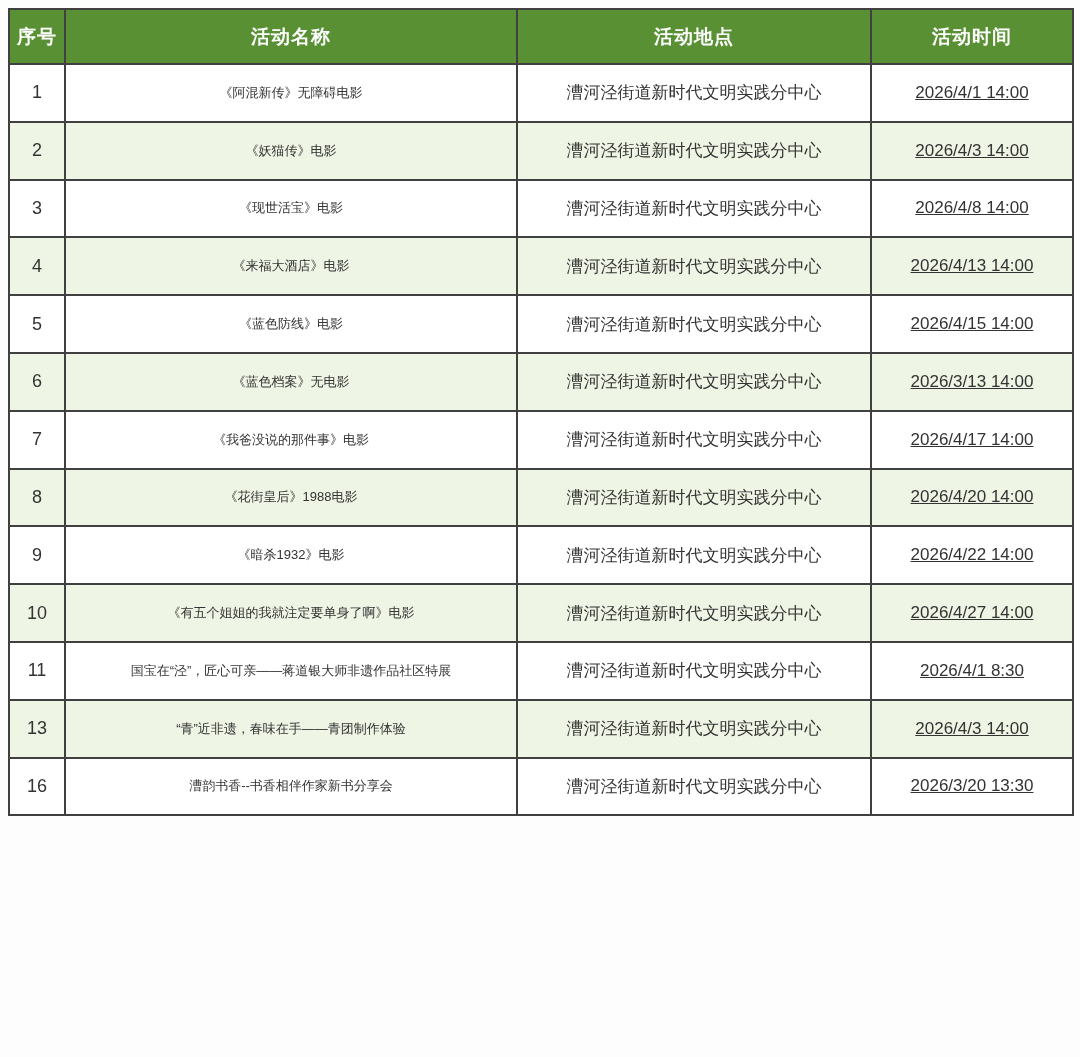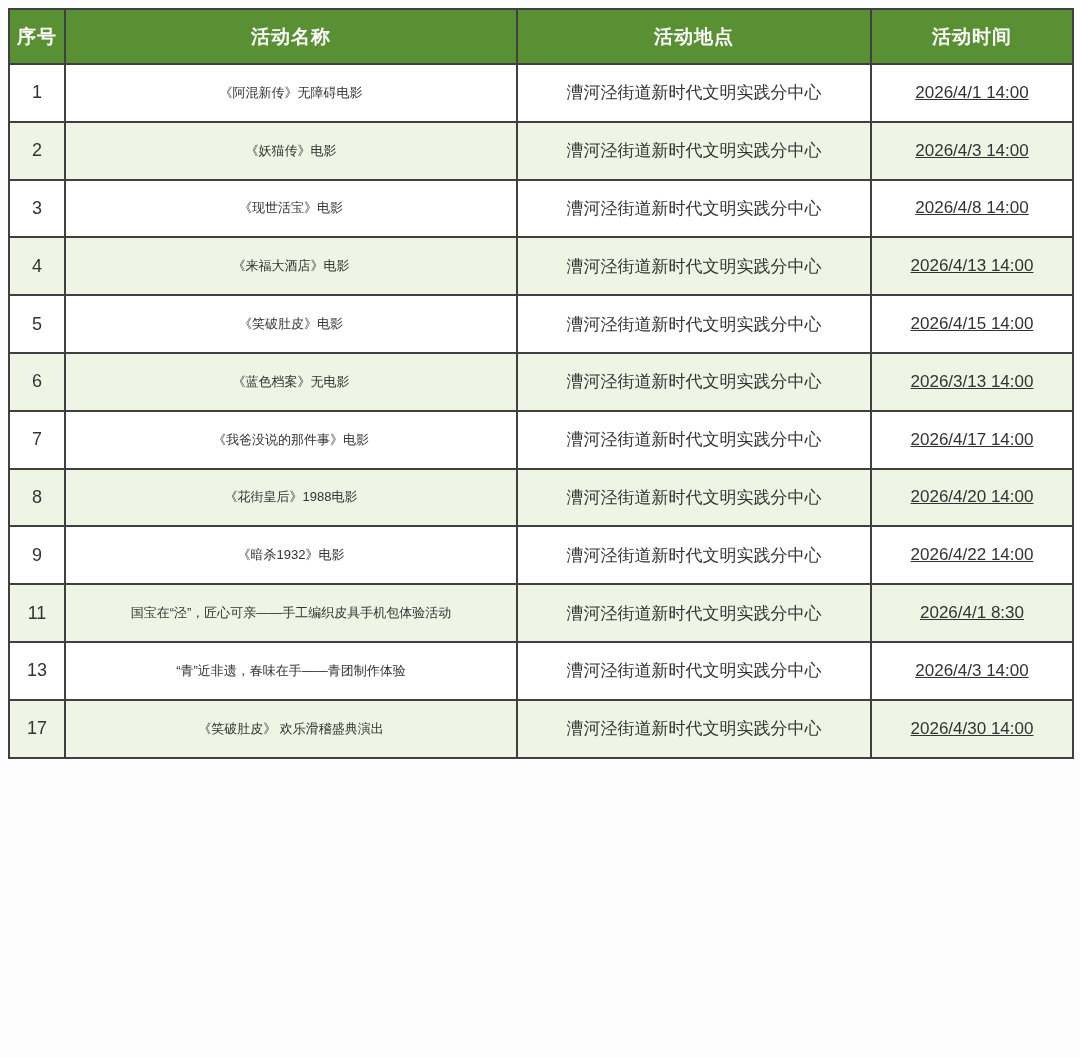--- a/index.html
+++ b/index.html
@@ -99,21 +99,21 @@
 
   <tr>
     <td class="num-cell">4</td>
     <td class="name-cell">《来福大酒店》电影</td>
     <td class="loc-cell">漕河泾街道新时代文明实践分中心</td>
     <td class="time-cell">2026/4/13 14:00</td>
   </tr>
 
   <tr>
     <td class="num-cell">5</td>
-    <td class="name-cell">《笑破肚皮》电影</td>
+    <td class="name-cell">《蓝色防线》电影</td>
     <td class="loc-cell">漕河泾街道新时代文明实践分中心</td>
     <td class="time-cell">2026/4/15 14:00</td>
   </tr>
 
   <tr>
     <td class="num-cell">6</td>
     <td class="name-cell">《蓝色档案》无电影</td>
     <td class="loc-cell">漕河泾街道新时代文明实践分中心</td>
     <td class="time-cell">2026/3/13 14:00</td>
   </tr>
@@ -132,40 +132,46 @@
     <td class="time-cell">2026/4/20 14:00</td>
   </tr>
 
   <tr>
     <td class="num-cell">9</td>
     <td class="name-cell">《暗杀1932》电影</td>
     <td class="loc-cell">漕河泾街道新时代文明实践分中心</td>
     <td class="time-cell">2026/4/22 14:00</td>
   </tr>
 
+  <tr>
+    <td class="num-cell">10</td>
+    <td class="name-cell">《有五个姐姐的我就注定要单身了啊》电影</td>
+    <td class="loc-cell">漕河泾街道新时代文明实践分中心</td>
+    <td class="time-cell">2026/4/27 14:00</td>
+  </tr>
 
   <tr>
     <td class="num-cell">11</td>
-    <td class="name-cell">国宝在“泾”，匠心可亲——手工编织皮具手机包体验活动</td>
+    <td class="name-cell">国宝在“泾”，匠心可亲——蒋道银大师非遗作品社区特展</td>
     <td class="loc-cell">漕河泾街道新时代文明实践分中心</td>
     <td class="time-cell">2026/4/1 8:30</td>
   </tr>
 
 
   <tr>
     <td class="num-cell">13</td>
     <td class="name-cell">“青”近非遗，春味在手——青团制作体验</td>
     <td class="loc-cell">漕河泾街道新时代文明实践分中心</td>
     <td class="time-cell">2026/4/3 14:00</td>
   </tr>
 
 
 
+  <tr>
+    <td class="num-cell">16</td>
+    <td class="name-cell">漕韵书香--书香相伴作家新书分享会</td>
+    <td class="loc-cell">漕河泾街道新时代文明实践分中心</td>
+    <td class="time-cell">2026/3/20 13:30</td>
+  </tr>
 
-  <tr>
-    <td class="num-cell">17</td>
-    <td class="name-cell">《笑破肚皮》 欢乐滑稽盛典演出</td>
-    <td class="loc-cell">漕河泾街道新时代文明实践分中心</td>
-    <td class="time-cell">2026/4/30 14:00</td>
-  </tr>
 </tbody>
   </table>
 </div>
 
 </body></html>

